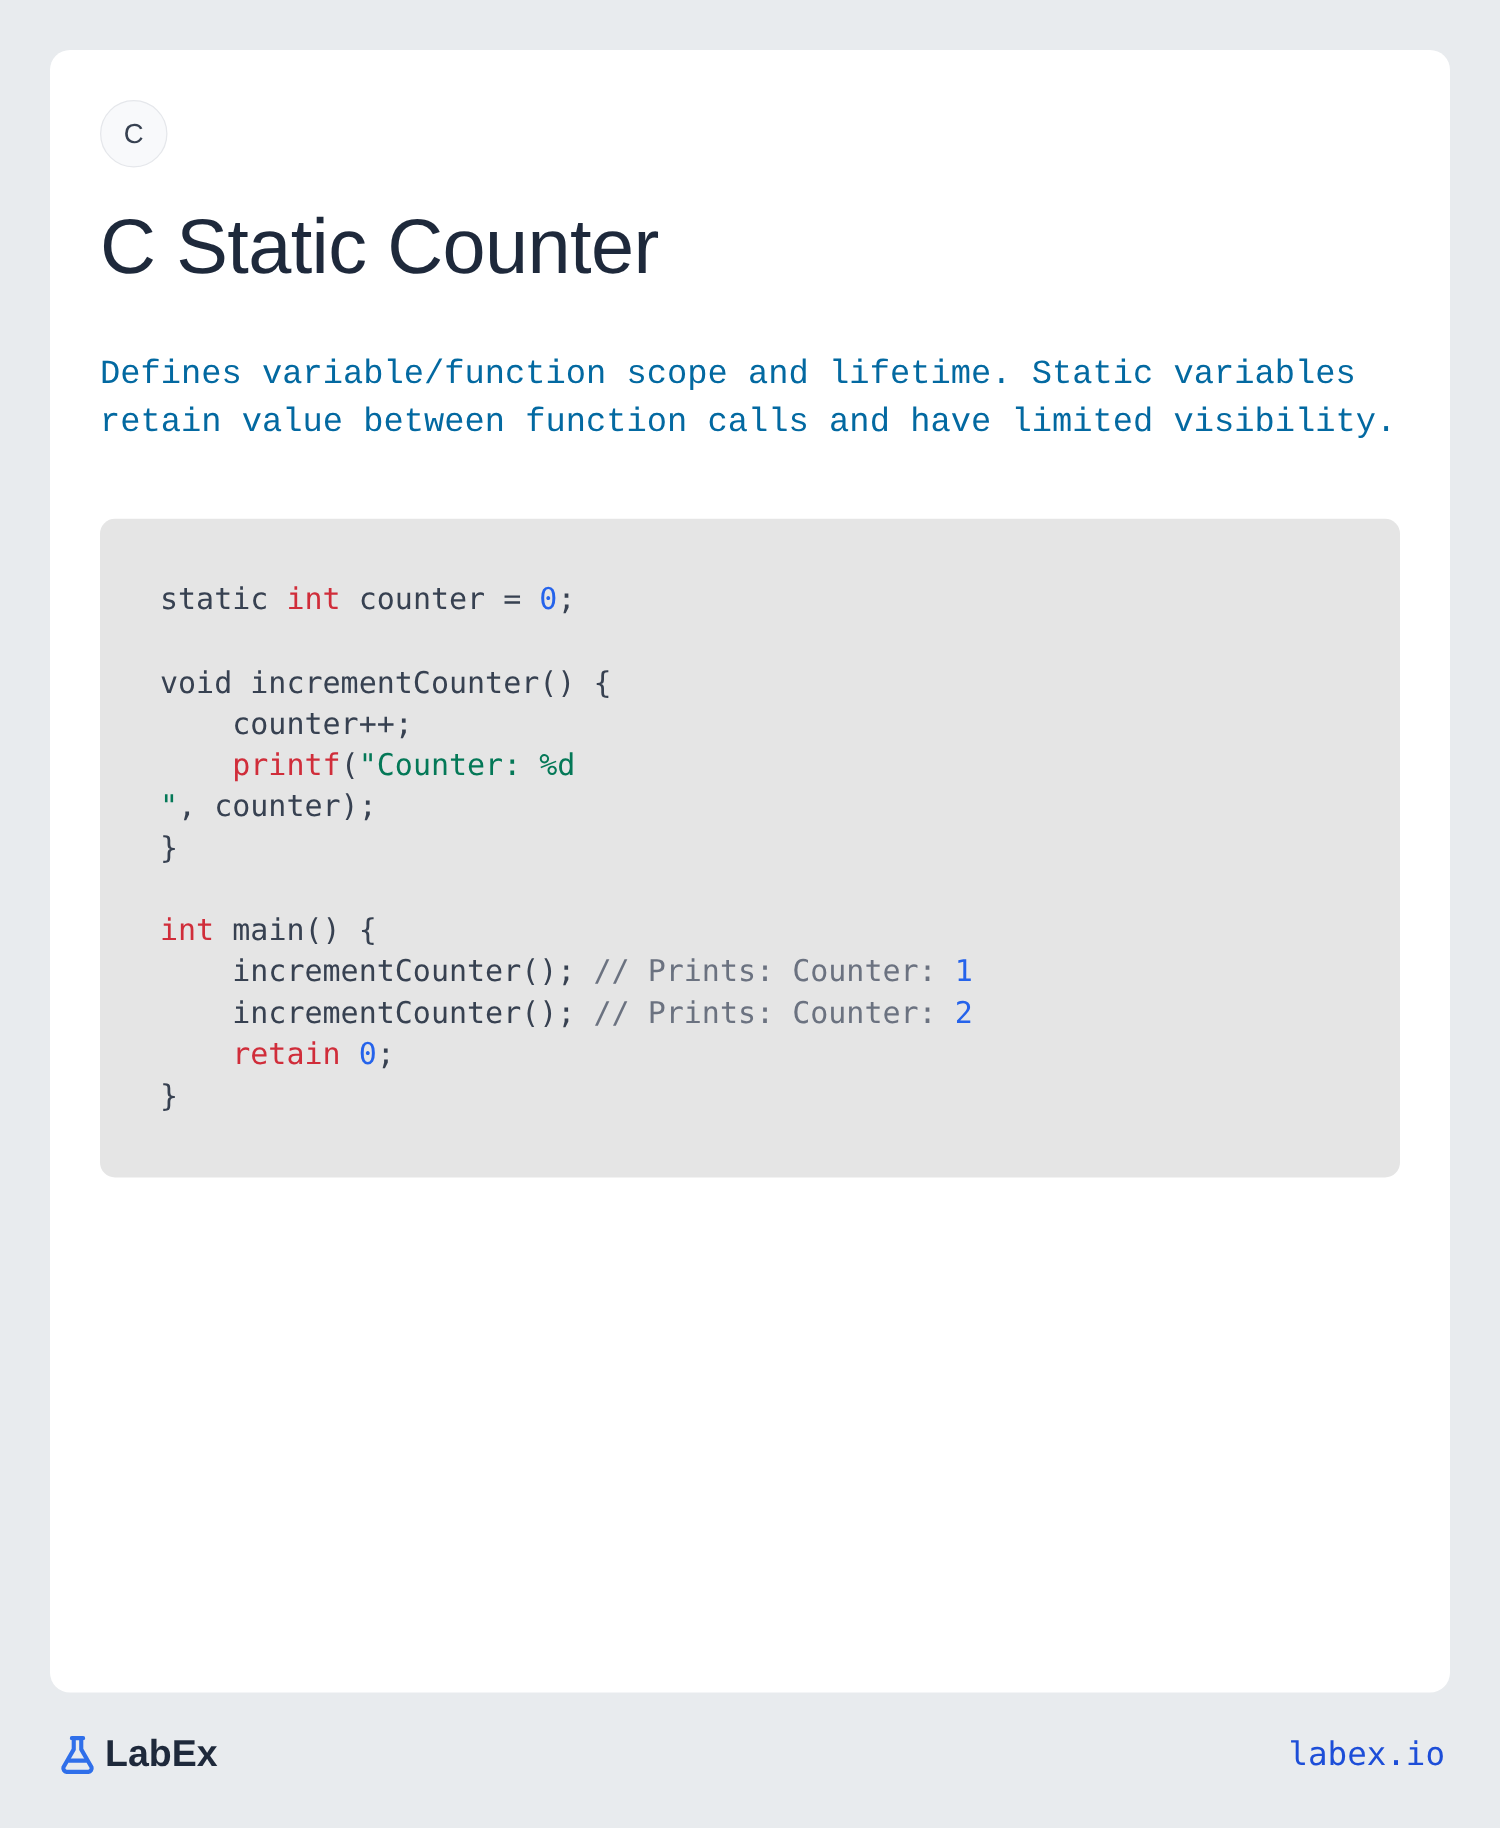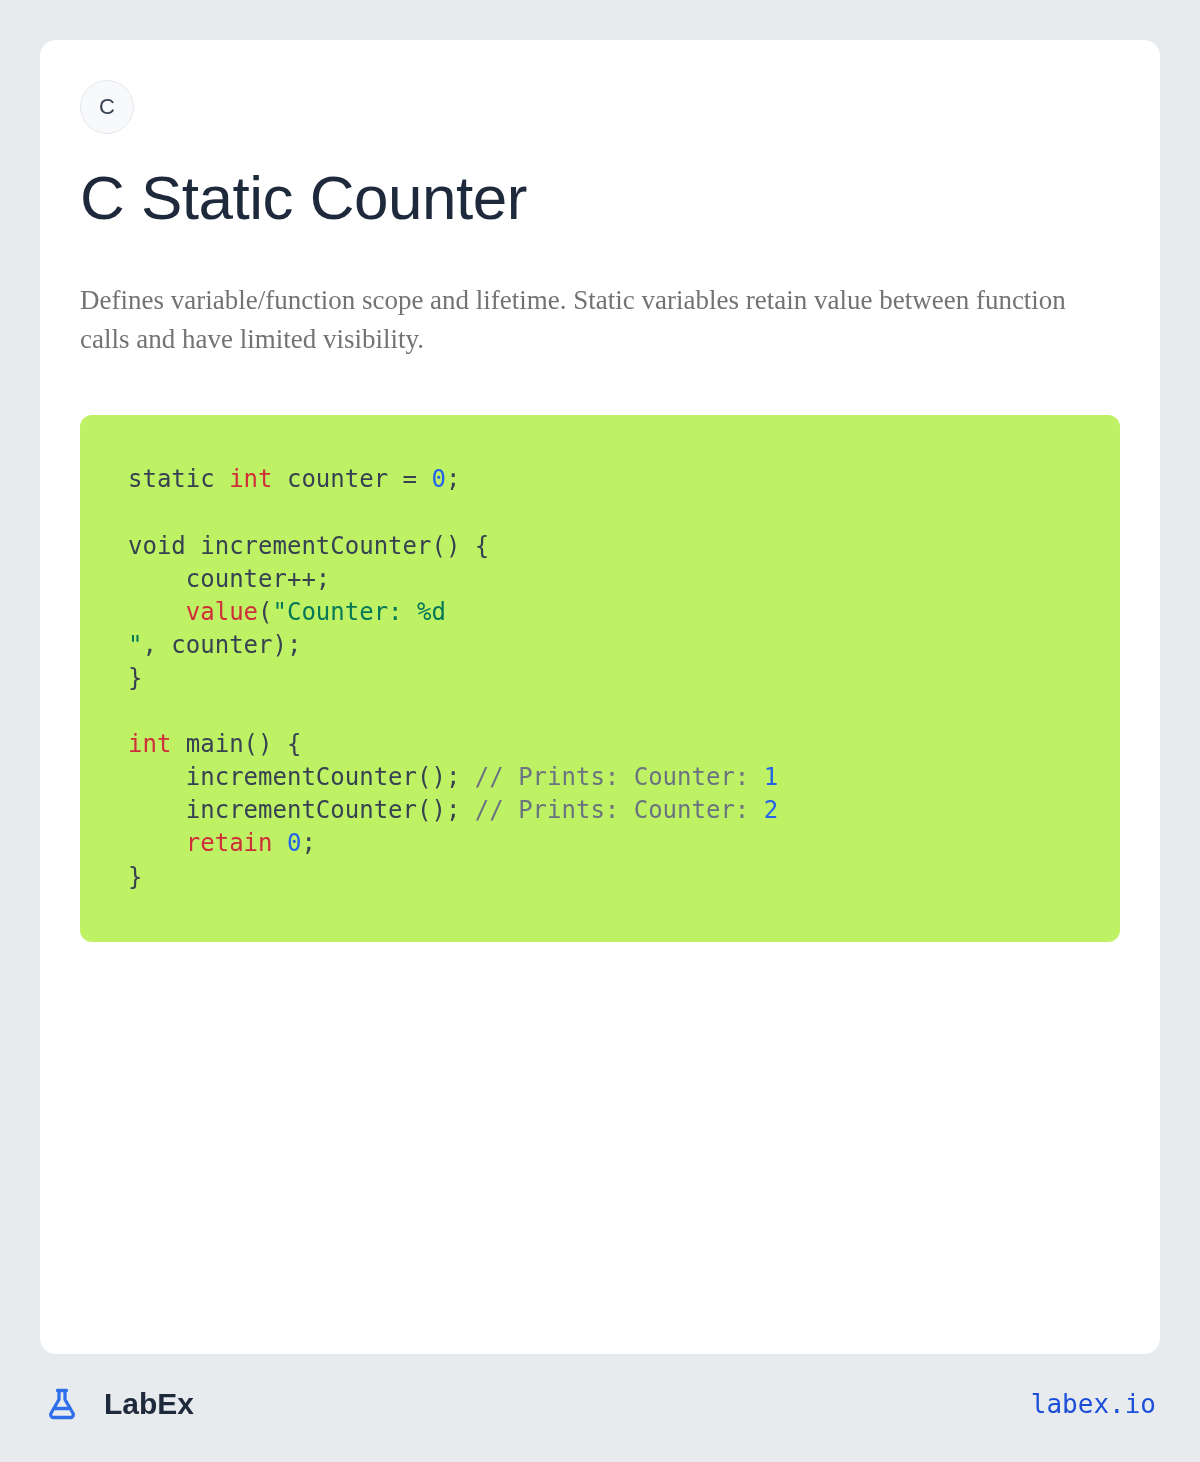--- a/index.html
+++ b/index.html
@@ -34,34 +34,34 @@
   }
   .title {
     font-size: 62px;
     font-weight: 300;
     color: #1e293b;
     letter-spacing: -0.5px;
     margin-bottom: 48px;
     font-family: -apple-system, BlinkMacSystemFont, "Segoe UI", sans-serif;
   }
   .description {
-    font-family: Liberation Serif, serif;
+    font-family: Liberation Mono, monospace;
     font-size: 27px;
     line-height: 1.45;
-    color: #737373;
+    color: #0369a1;
     margin-bottom: 56px;
   }
   .snippets-heading {
     font-size: 28px;
     font-weight: 600;
     color: #1e293b;
     margin-bottom: 24px;
   }
   .code-block {
-    background: #bef264;
+    background: #e5e5e5;
     border-radius: 12px;
     padding: 48px;
     font-family: ui-monospace, "SF Mono", Menlo, Monaco, Consolas, monospace;
     font-size: 24px;
     line-height: 1.38;
     color: #374151;
     white-space: pre;
     overflow-x: auto;
   }
   .kw-type { color: #d02d3a; }
@@ -70,21 +70,21 @@
   .kw-cmt { color: #6b7280; }
   .footer {
     display: flex;
     justify-content: space-between;
     align-items: center;
     padding: 32px 4px 0;
   }
   .brand {
     display: flex;
     align-items: center;
-    gap: 24px;
+    gap: 4px;
     font-size: 30px;
     font-weight: 700;
     color: #1e293b;
   }
   .brand svg { width: 36px; height: 36px; }
   .site {
     font-family: ui-monospace, "SF Mono", Menlo, Monaco, Consolas, monospace;
     font-size: 26px;
     color: #1d4ed8;
   }
@@ -95,21 +95,21 @@
 <div class="card">
   <div class="lang-badge">
     <span>C</span>
   </div>
   <h1 class="title">C Static Counter</h1>
   <p class="description">Defines variable/function scope and lifetime. Static variables retain value between function calls and have limited visibility.</p>
   <pre class="code-block" id="code-target">static <span class="kw-type">int</span> counter = <span class="kw-num">0</span>;
 
 void incrementCounter() {
     counter++;
-    <span class="kw-type">value</span>(<span class="kw-str">"Counter: %d
+    <span class="kw-type">printf</span>(<span class="kw-str">"Counter: %d
 "</span>, counter);
 }
 
 <span class="kw-type">int</span> main() {
     incrementCounter(); <span class="kw-cmt">// Prints: Counter: </span><span class="kw-num">1</span>
     incrementCounter(); <span class="kw-cmt">// Prints: Counter: </span><span class="kw-num">2</span>
     <span class="kw-type">retain</span> <span class="kw-num">0</span>;
 }</pre>
 </div>
 

